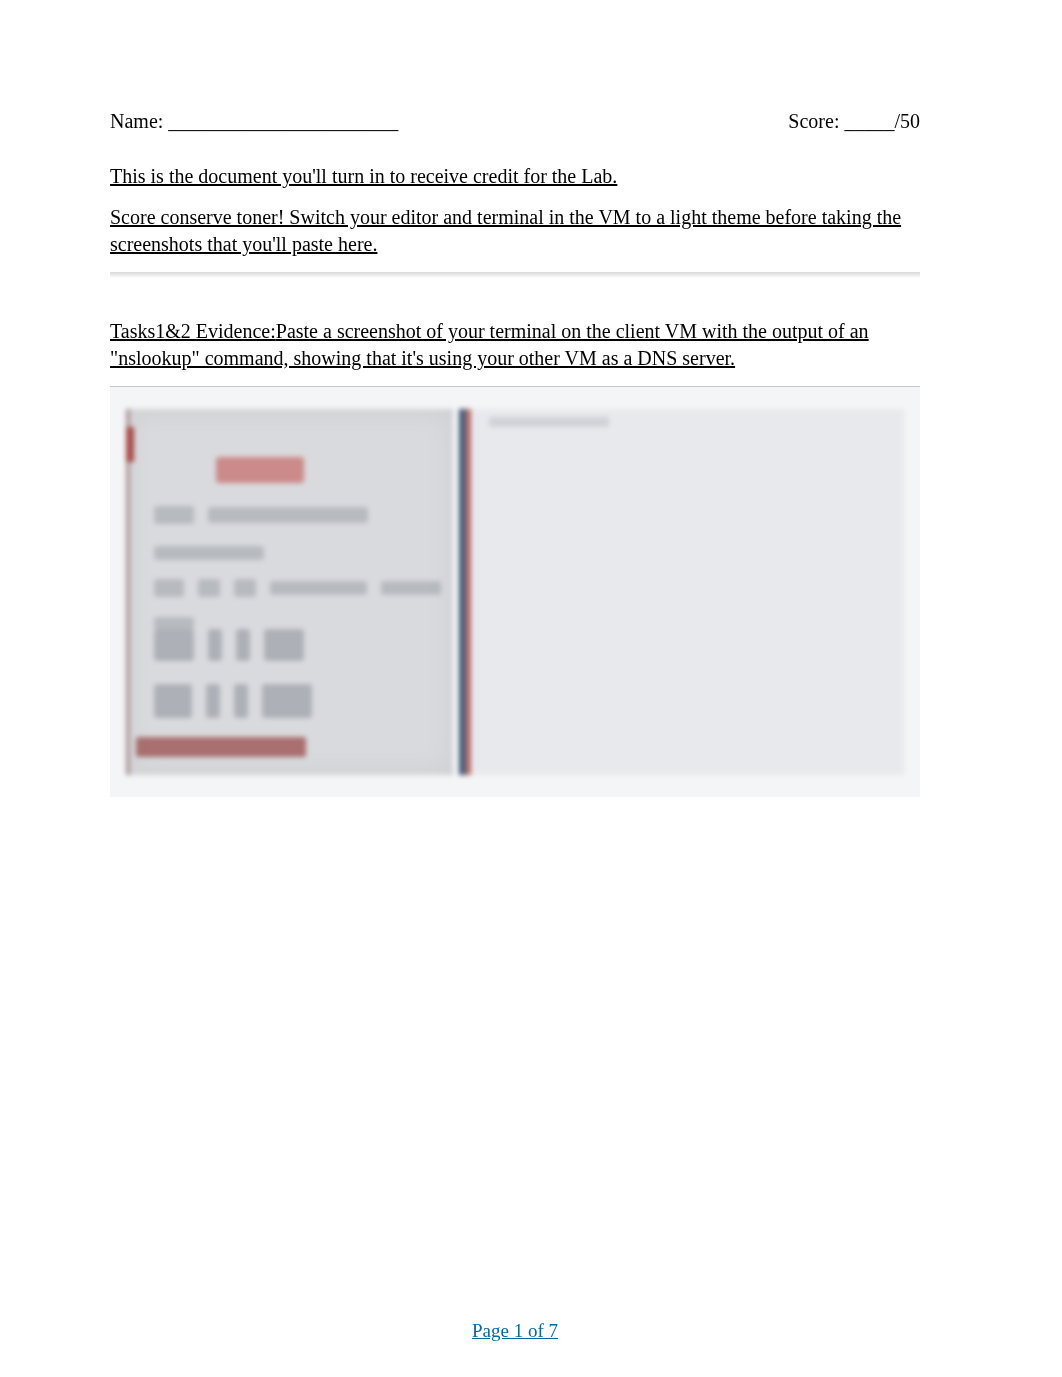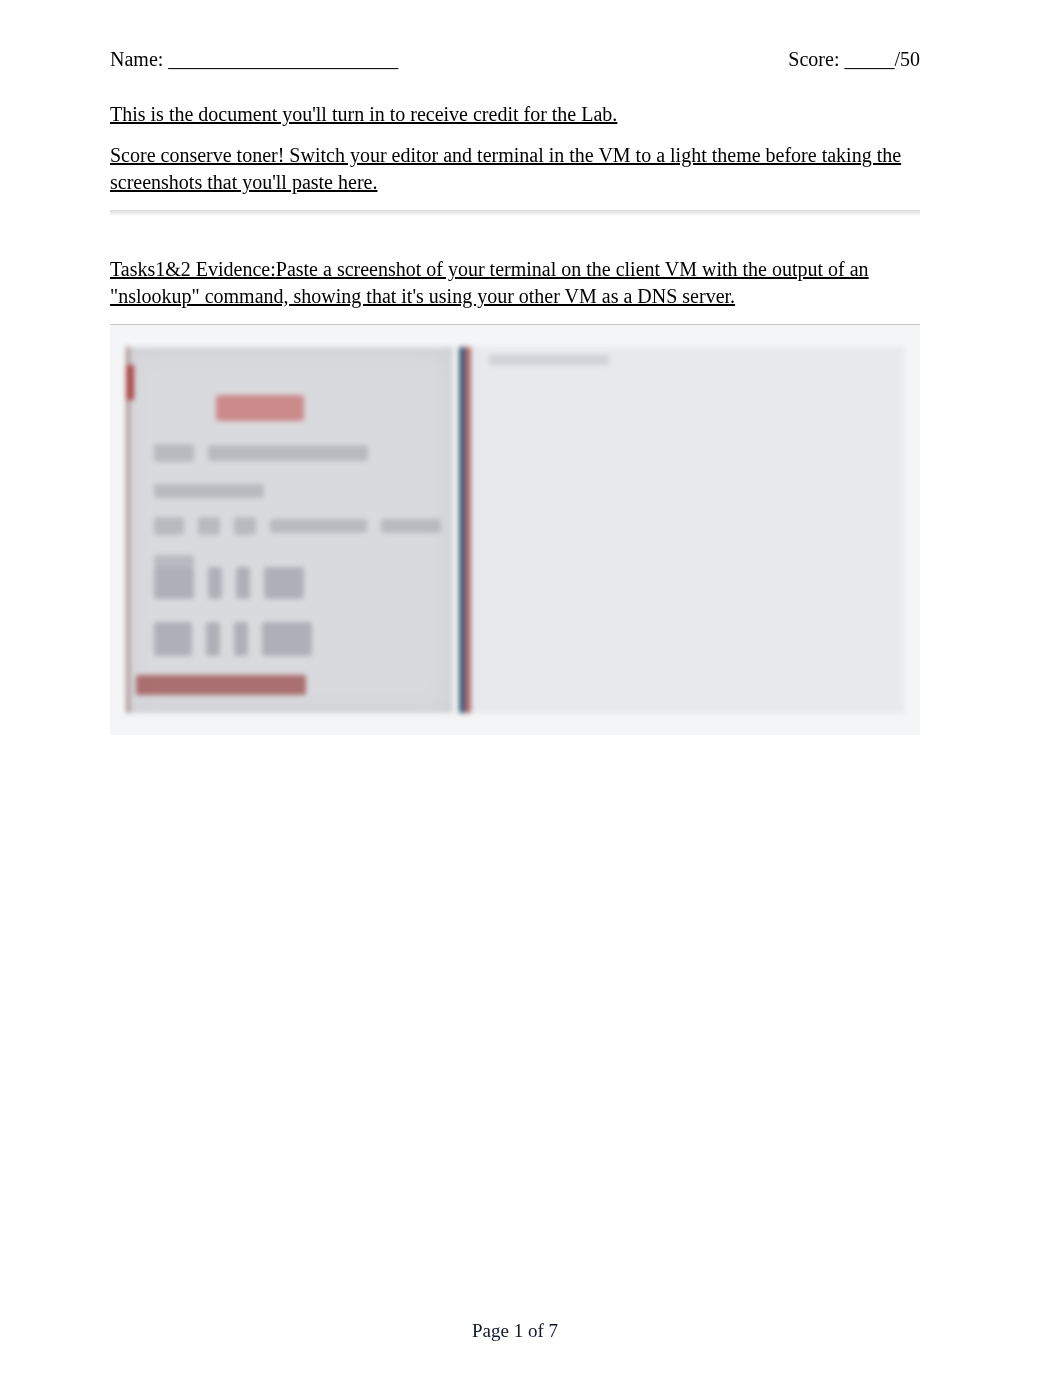--- a/index.html
+++ b/index.html
@@ -5,21 +5,21 @@
     body {
       margin: 0;
       padding: 0;
       font-family: "Times New Roman", Times, serif;
       background: #ffffff;
       width: 1062px;
     }
     .page {
       width: 1030px;
       min-height: 1377px;
-      padding: 48px 110px 40px 110px;
+      padding: 110px 110px 40px 110px;
       box-sizing: border-box;
       position: relative;
     }
     .header-row {
       display: flex;
       justify-content: space-between;
       font-size: 20px;
       color: #000;
       margin-bottom: 30px;
     }
@@ -110,21 +110,22 @@
       border-radius: 2px;
       opacity: 0.75;
     }
     .page-footer {
       position: absolute;
       bottom: 35px;
       left: 0;
       right: 0;
       text-align: center;
       font-size: 19px;
-      color: #0f172a;
+      color: #0369a1;
+      text-decoration: underline;
     }
   </style>
 </head>
 <body>
 
 <div class="page">
 
   <div class="header-row">
     <span>Name: _______________________</span>
     <span>Score: _____/50</span>

